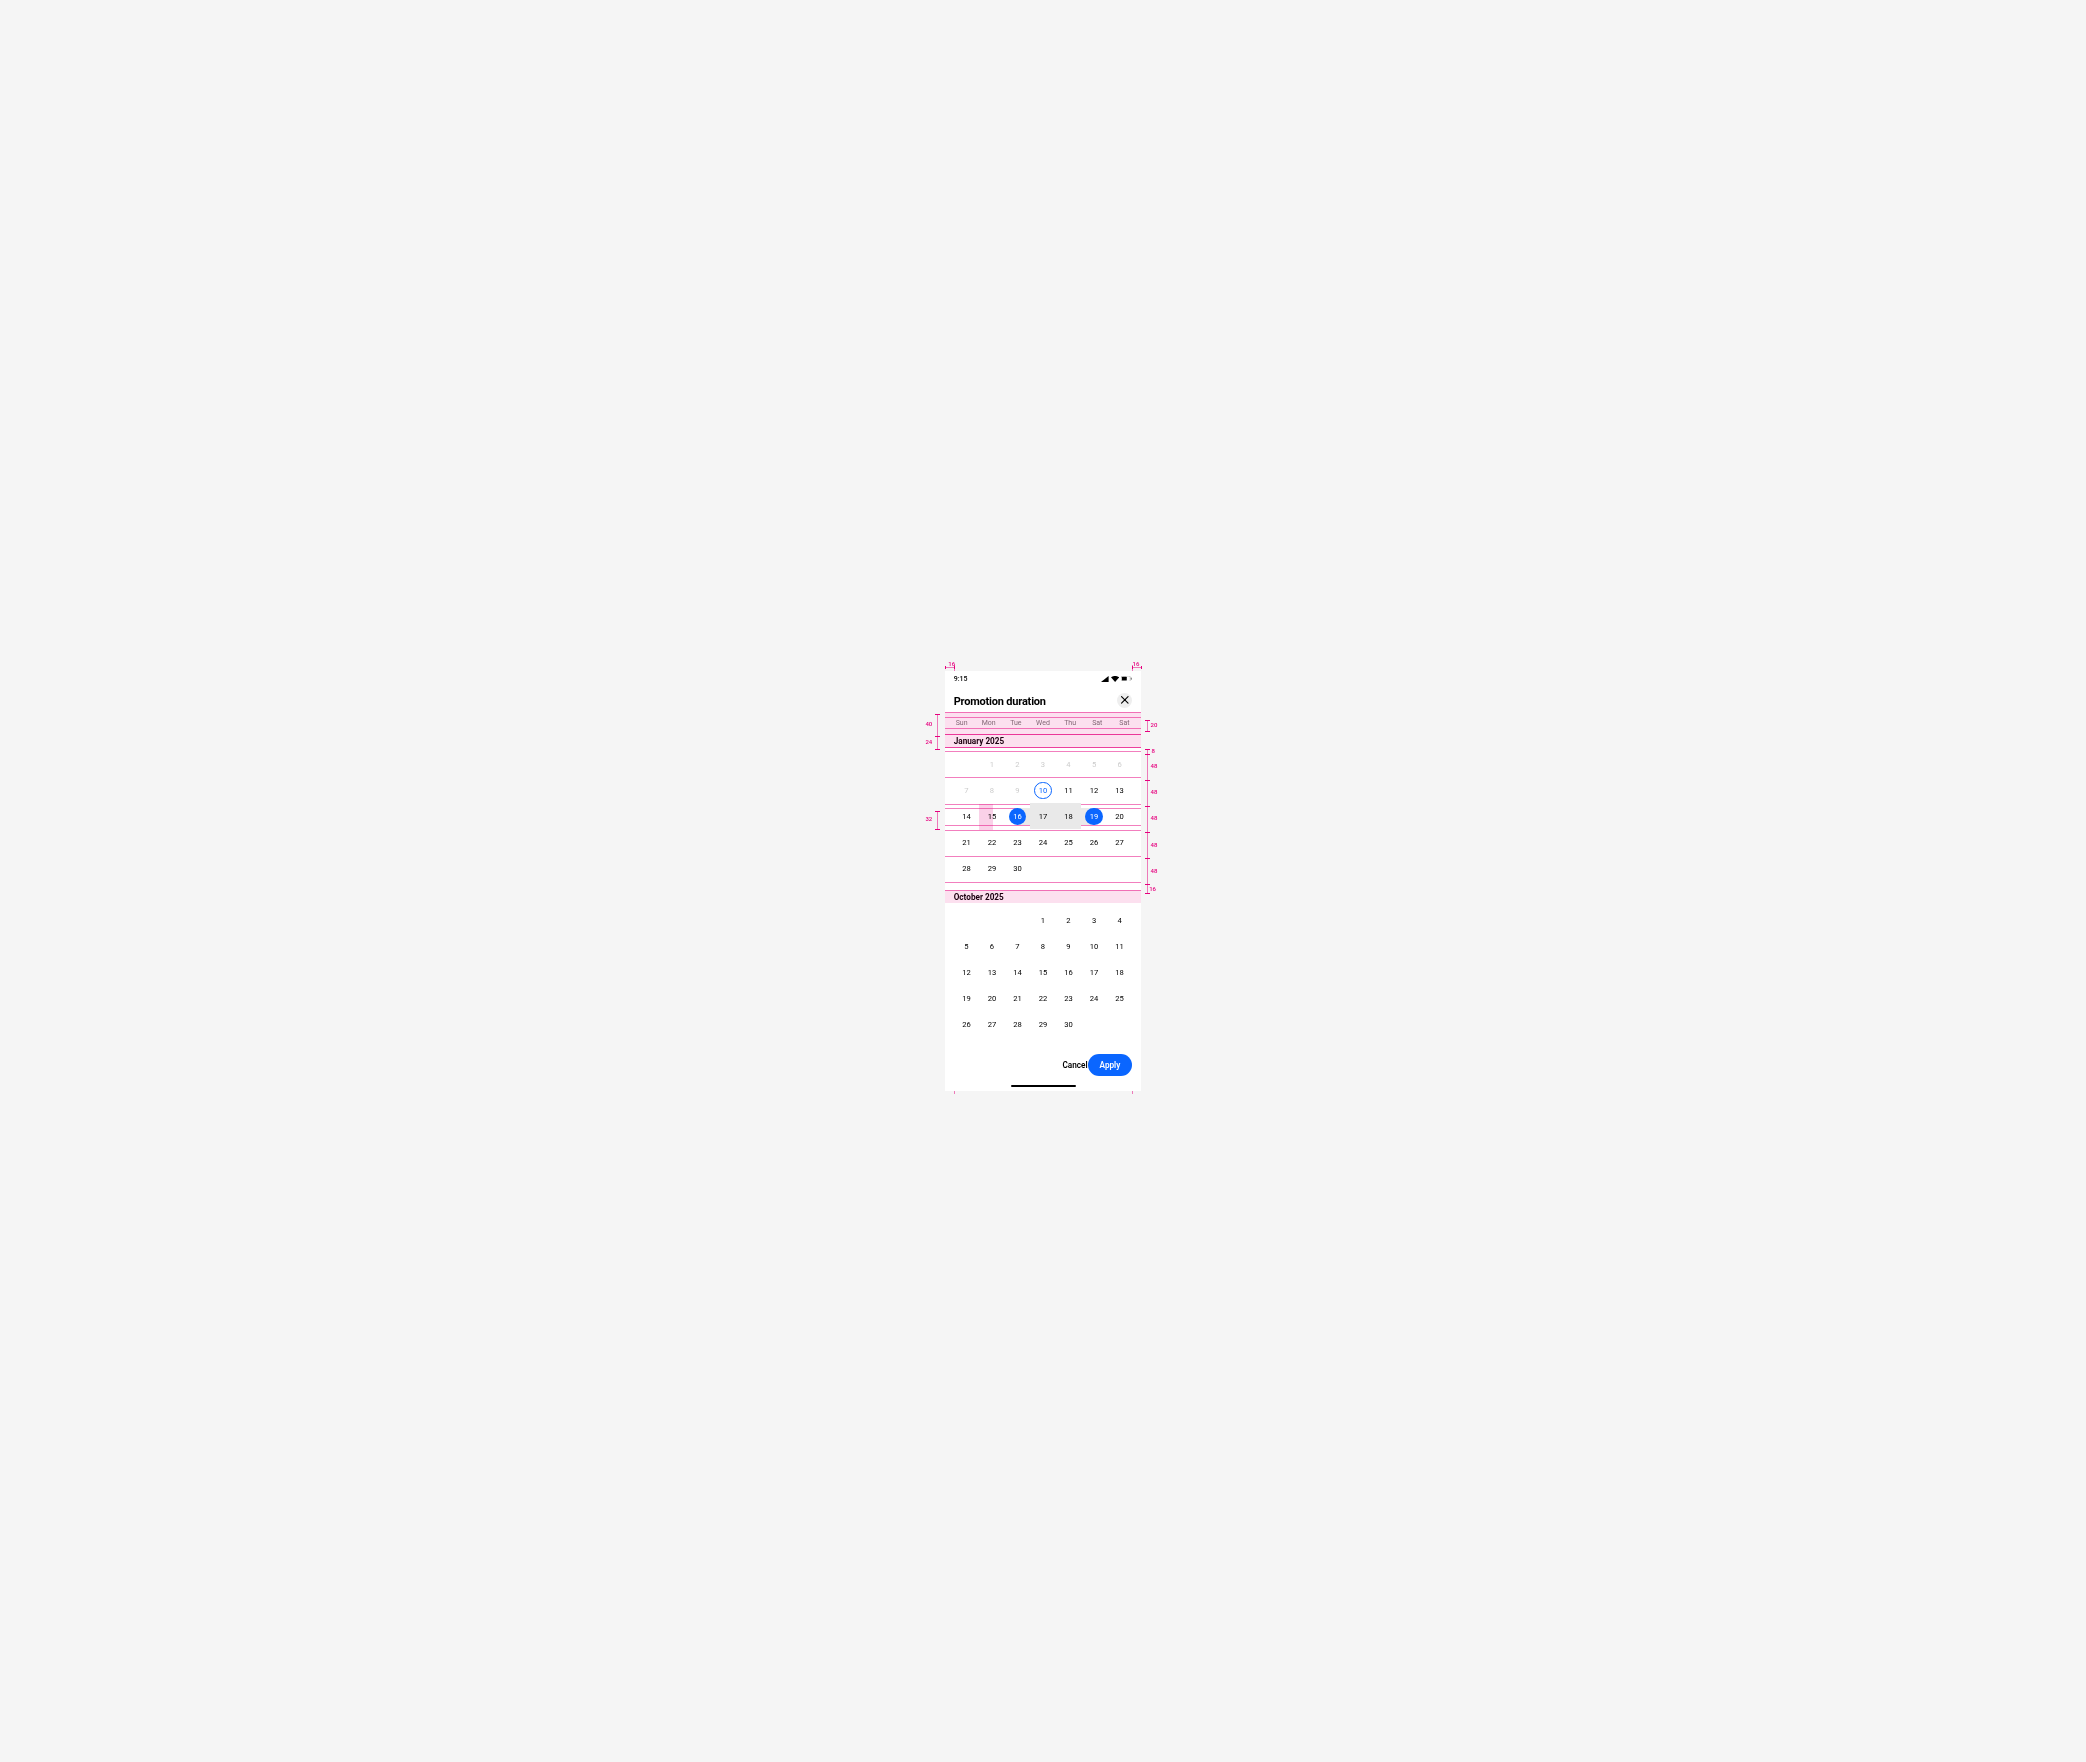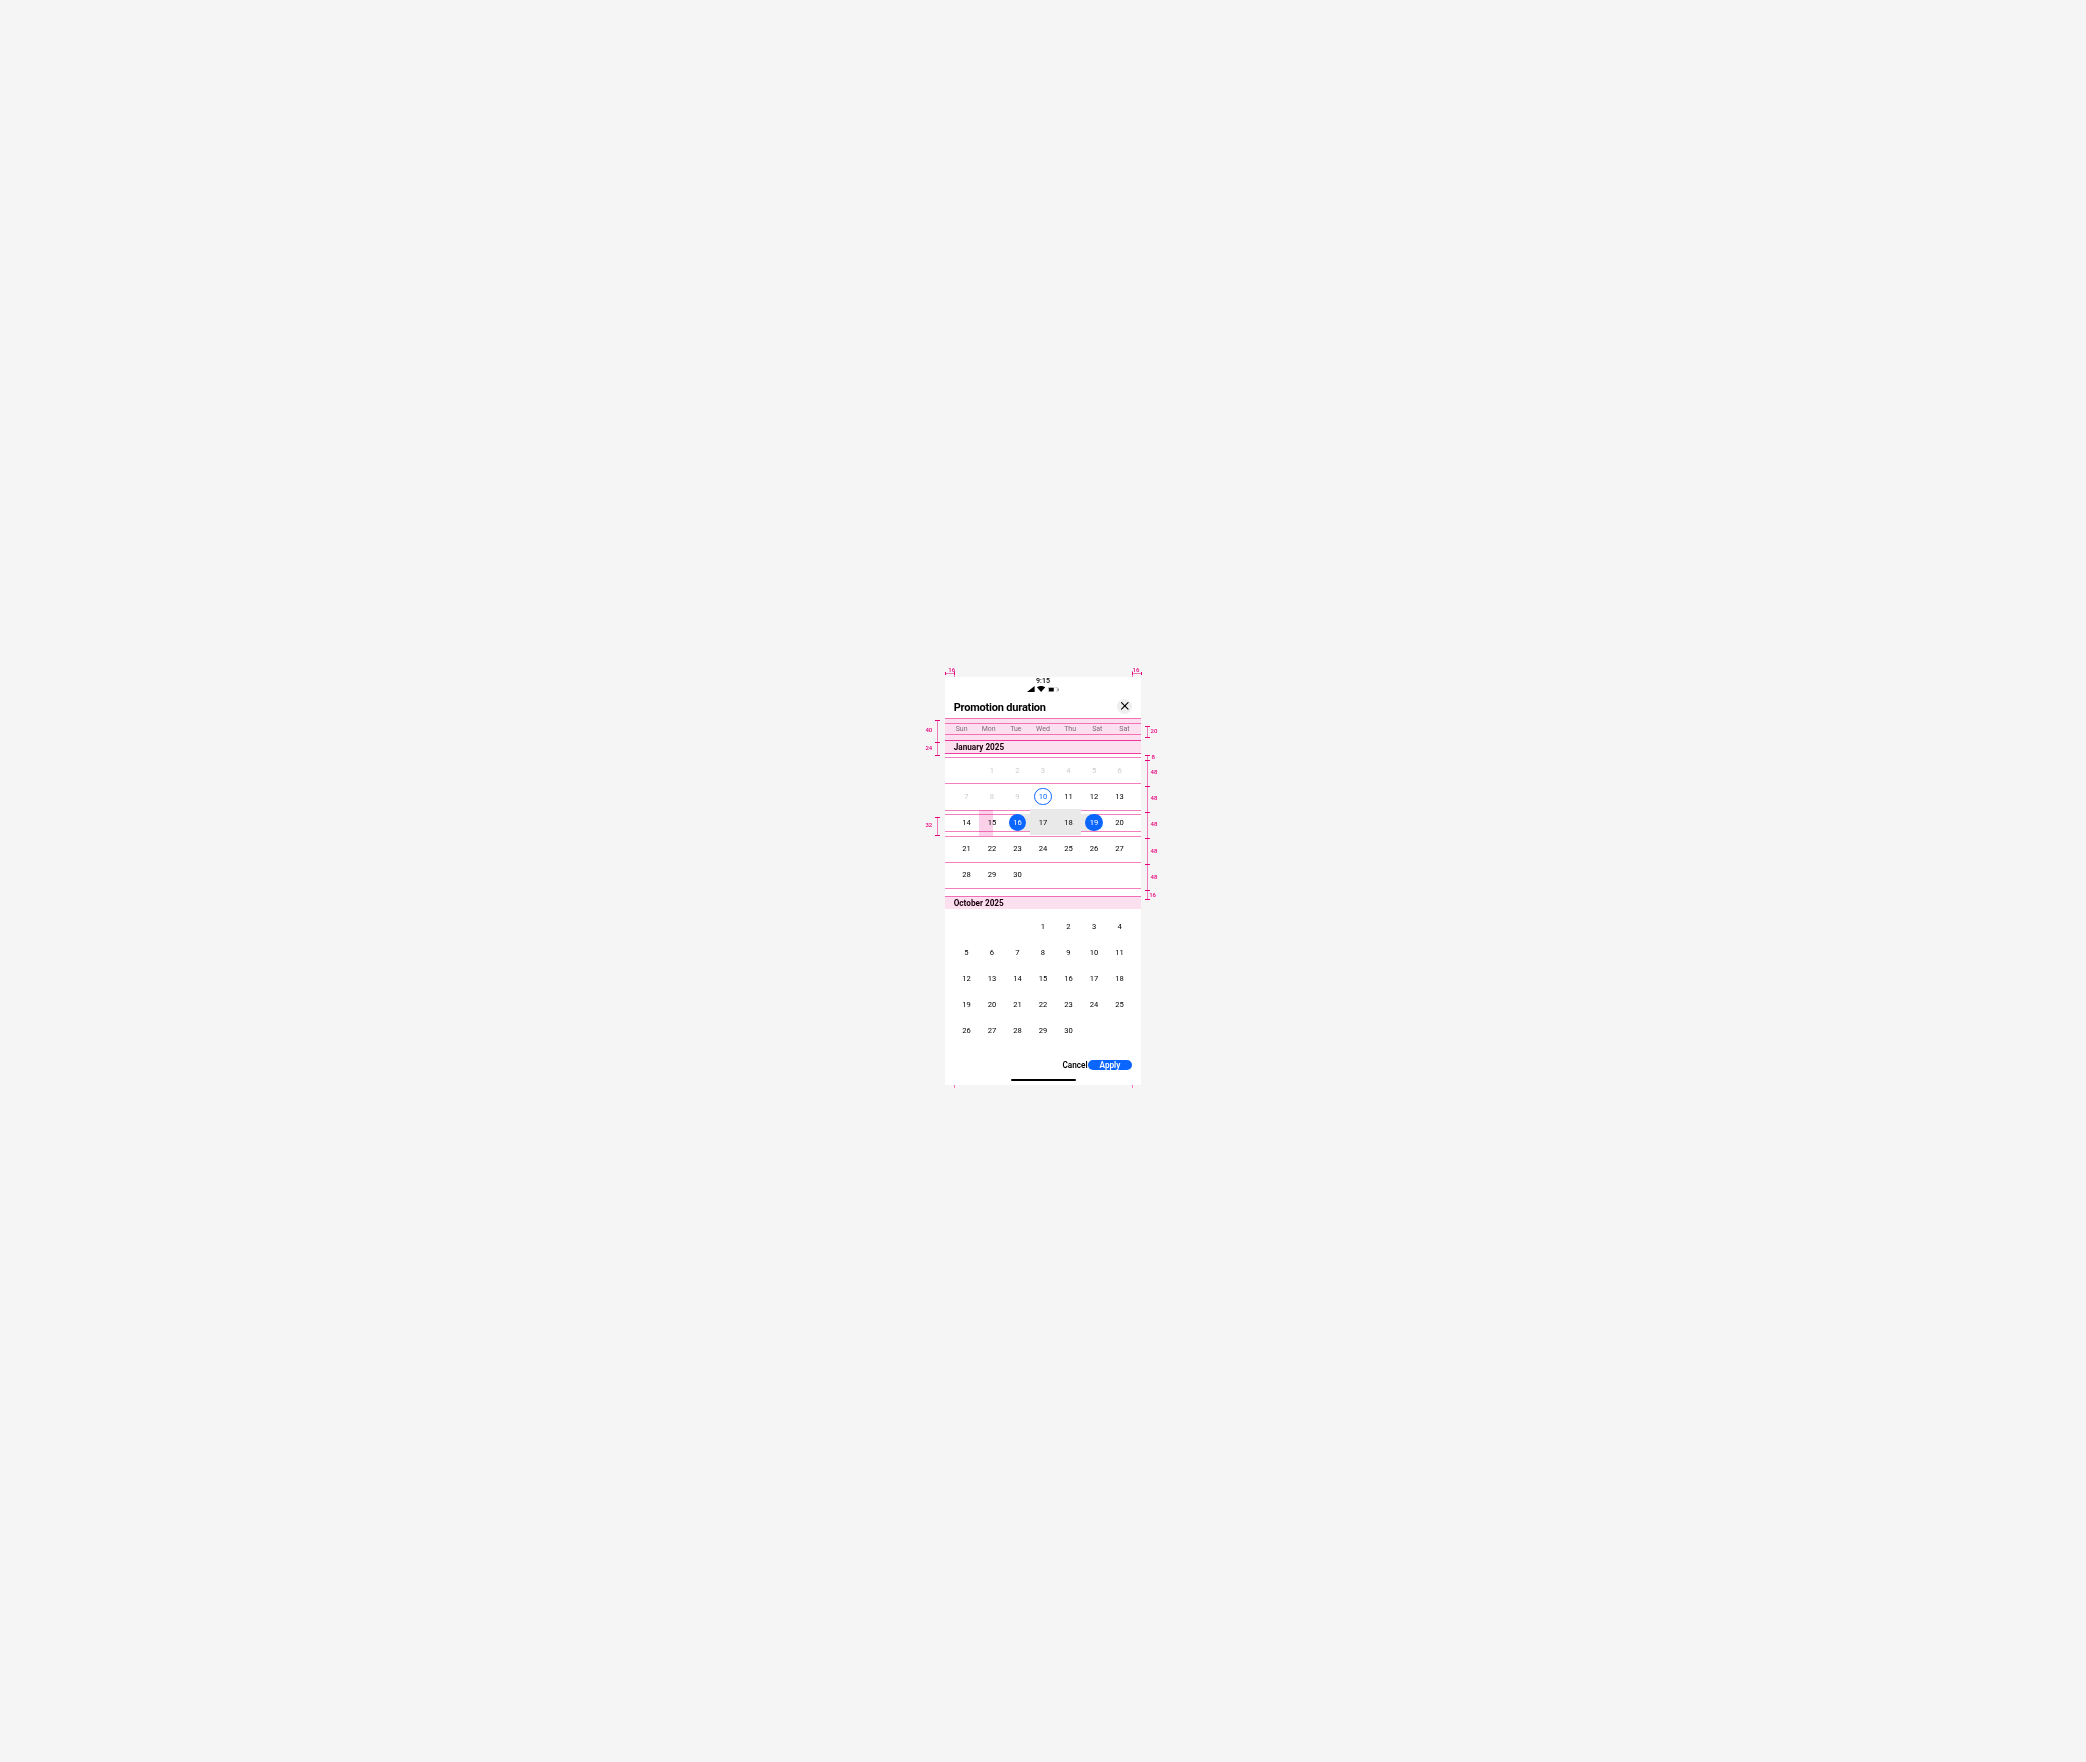--- a/index.html
+++ b/index.html
@@ -35,21 +35,20 @@
   .highlight-row { position:absolute; background:rgba(230,0,126,0.12); pointer-events:none; left:8.7px; right:8.7px;}
   
   .status-bar {
     height: 15px;
     display: flex;
     align-items: center;
     justify-content: space-between;
     padding: 0 8.7px;
     font-size: 7px;
     font-weight: 500;
-    flex-direction: column;
   }
   .status-icons { display:flex; align-items:center; gap:2.2px; }
   
   .header {
     display:flex; align-items:flex-end; justify-content:space-between;
     padding: 6.5px 8.7px 4.3px 8.7px;
   }
   .header h1 { font-size: 11px; font-weight: 700; letter-spacing:-0.2px;}
   .close-btn {
     width:15px; height:15px; border-radius:50%;
@@ -114,21 +113,21 @@
   }
   
   .footer {
     display:flex; justify-content:flex-end; align-items:center;
     padding: 7.6px 8.7px 4.3px 8.7px;
     border-top: 0;
   }
   .btn-text { font-size:8.2px; font-weight:600; cursor:pointer; }
   .btn-primary {
     background:#0a66ff; color:#fff; border-radius:543px;
-    padding: 0 12px; font-size:8.2px; font-weight:600; cursor:pointer;
+    padding: 6px 12px; font-size:8.2px; font-weight:600; cursor:pointer;
   }
   .home-indicator {
     width:65px; height:2.2px; background:#000; border-radius:2.2px;
     margin: 5.4px auto 3.3px auto;
   }
 </style>
 </head>
 <body>
 
 <div class="frame-wrap">

